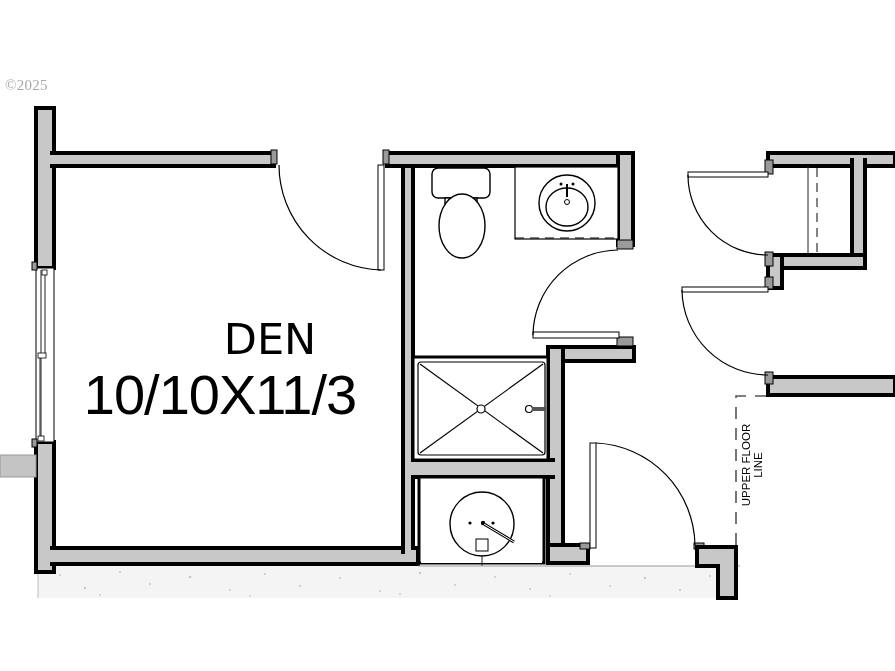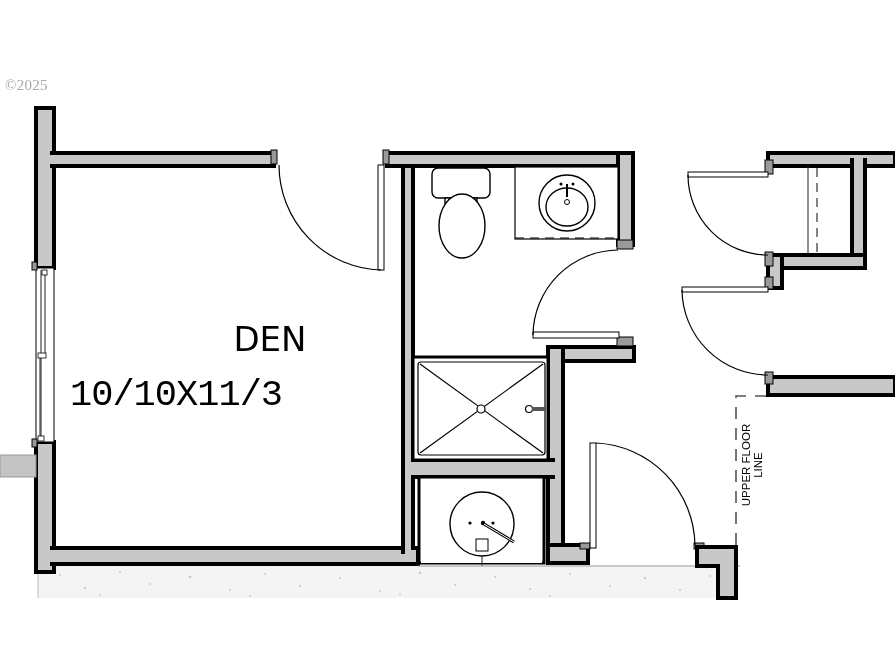--- a/index.html
+++ b/index.html
@@ -7,22 +7,22 @@
   #plan { position: absolute; left: 0; top: 0; width: 895px; height: 671px; }
   .wall { fill: #c8c8c8; stroke: #000; stroke-width: 4; stroke-linejoin: miter; }
   .line { fill: none; stroke: #000; stroke-width: 1.2; }
   .thin { fill: none; stroke: #222; stroke-width: 1; }
   .fixture { fill: #fff; stroke: #000; stroke-width: 1.4; }
   .dash { fill: none; stroke: #555; stroke-width: 1.6; stroke-dasharray: 12 9; }
   .jamb { fill: #9a9a9a; stroke: #000; stroke-width: 1; }
   .concrete { fill: #f4f4f4; }
   .speck { fill: #c9c9c9; }
   .copyright { position: absolute; left: 5px; top: 77px; font-family: "Liberation Serif", serif; font-size: 15px; color: #a8a8a8; letter-spacing: 0.3px; }
-  .room-name { position: absolute; left: 150px; top: 315px; width: 240px; text-align: center; font-family: "DejaVu Sans", sans-serif; font-size: 34px; color: #000; line-height: 48px; }
-  .room-dim { position: absolute; left: 70px; top: 371px; width: 300px; text-align: left; font-family: Liberation Mono, monospace; font-size: 37px; color: #000; line-height: 48px; letter-spacing: -1px; }
+  .room-name { position: absolute; left: 150px; top: 315px; width: 240px; text-align: center; font-family: "DejaVu Sans", sans-serif; font-size: 43px; color: #000; line-height: 48px; }
+  .room-dim { position: absolute; left: 70px; top: 371px; width: 300px; text-align: center; font-family: Liberation Sans, sans-serif; font-size: 56px; color: #000; line-height: 48px; letter-spacing: -1px; }
   .upper-floor { position: absolute; left: 752px; top: 465px; transform: translate(-50%,-50%) rotate(-90deg); font-family: "Liberation Sans", sans-serif; font-size: 11.5px; line-height: 12px; text-align: center; color: #000; white-space: nowrap; }
 </style>
 </head>
 <body>
 
 <svg id="plan" viewBox="0 0 895 671" xmlns="http://www.w3.org/2000/svg">
 
   <g>
     <rect class="concrete" x="38" y="566" width="700" height="32"></rect>
     <g class="speck">

